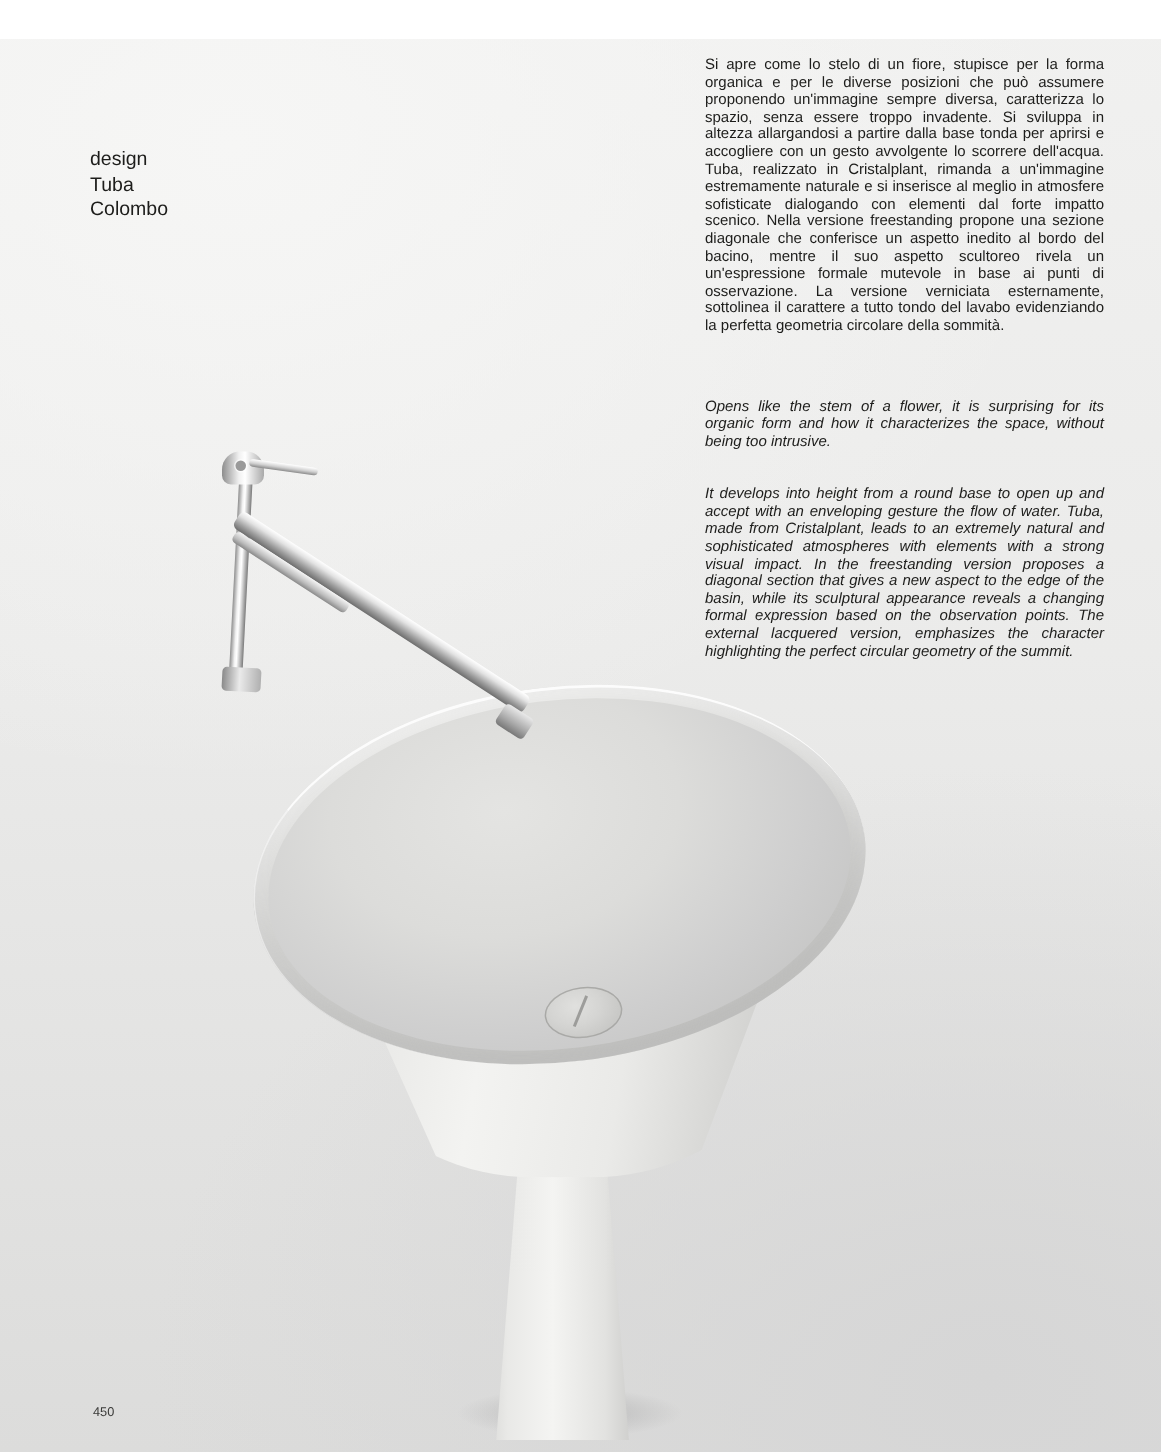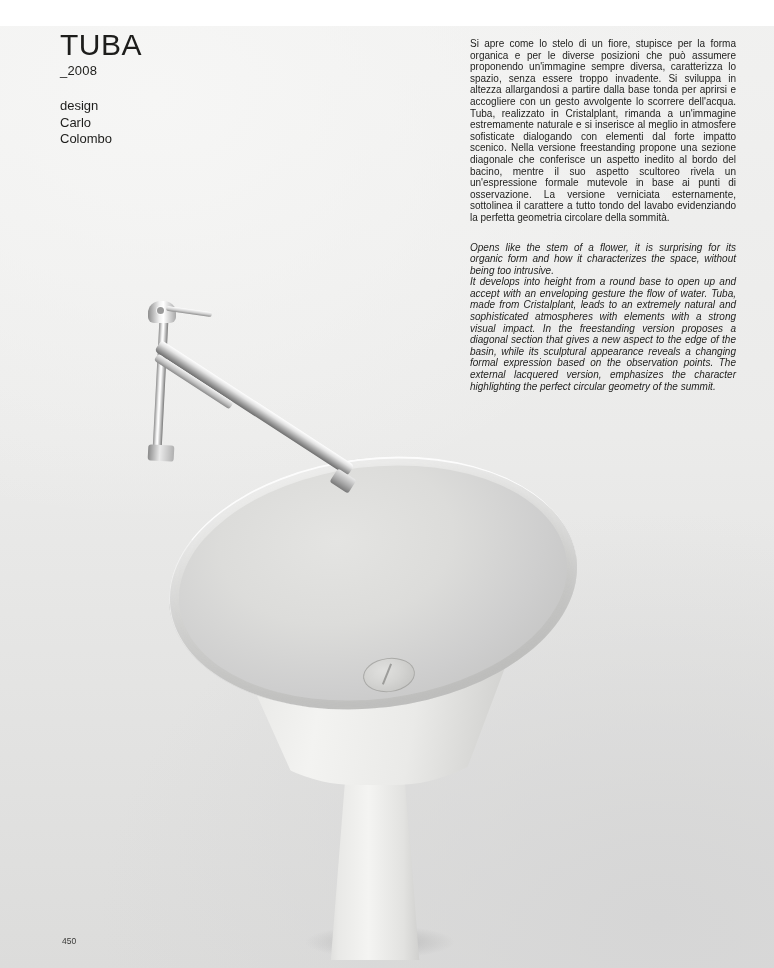--- a/index.html
+++ b/index.html
@@ -73,20 +73,21 @@
   }
   .copy p {
     margin: 0;
     font-size: 10px;
     line-height: 11.6px;
     text-align: justify;
     text-justify: inter-word;
   }
   .copy .it {
     font-style: italic;
+    margin-top: 24px;
   }
   .copy .gap {
     height: 18px;
   }
 
   
   .page-number {
     position: absolute;
     left: 62px;
     bottom: 22px;
@@ -304,28 +305,24 @@
     <div class="fa-stem"></div>
     <div class="fa-head"></div>
     <div class="fa-knob"></div>
     <div class="fa-lever"></div>
     <div class="fa-spout"></div>
     <div class="fa-spout-2"></div>
     <div class="fa-tip"></div>
     <div class="fa-base"></div>
   </div>
 
-  <div class="title-block">
-    <div class="title">TUBA</div>
-    <div class="year">_2008</div>
-  </div>
 
   <div class="designer">
     <div>design</div>
-    <div>Carlo</div>
+    <div>Tuba</div>
     <div>Colombo</div>
   </div>
 
   <div class="copy">
     <p>Si apre come lo stelo di un fiore, stupisce per la forma organica e per le diverse posizioni che può assumere proponendo un'immagine sempre diversa, caratterizza lo spazio, senza essere troppo invadente. Si sviluppa in altezza allargandosi a partire dalla base tonda per aprirsi e accogliere con un gesto avvolgente lo scorrere dell'acqua. Tuba, realizzato in Cristalplant, rimanda a un'immagine estremamente naturale e si inserisce al meglio in atmosfere sofisticate dialogando con elementi dal forte impatto scenico. Nella versione freestanding propone una sezione diagonale che conferisce un aspetto inedito al bordo del bacino, mentre il suo aspetto scultoreo rivela un un'espressione formale mutevole in base ai punti di osservazione. La versione verniciata esternamente, sottolinea il carattere a tutto tondo del lavabo evidenziando la perfetta geometria circolare della sommità.</p>
     <div class="gap"></div>
     <p class="it">Opens like the stem of a flower, it is surprising for its organic form and how it characterizes the space, without being too intrusive.</p>
     <p class="it">It develops into height from a round base to open up and accept with an enveloping gesture the flow of water. Tuba, made from Cristalplant, leads to an extremely natural and sophisticated atmospheres with elements with a strong visual impact. In the freestanding version proposes a diagonal section that gives a new aspect to the edge of the basin, while its sculptural appearance reveals a changing formal expression based on the observation points. The external lacquered version, emphasizes the character highlighting the perfect circular geometry of the summit.</p>
   </div>
 

